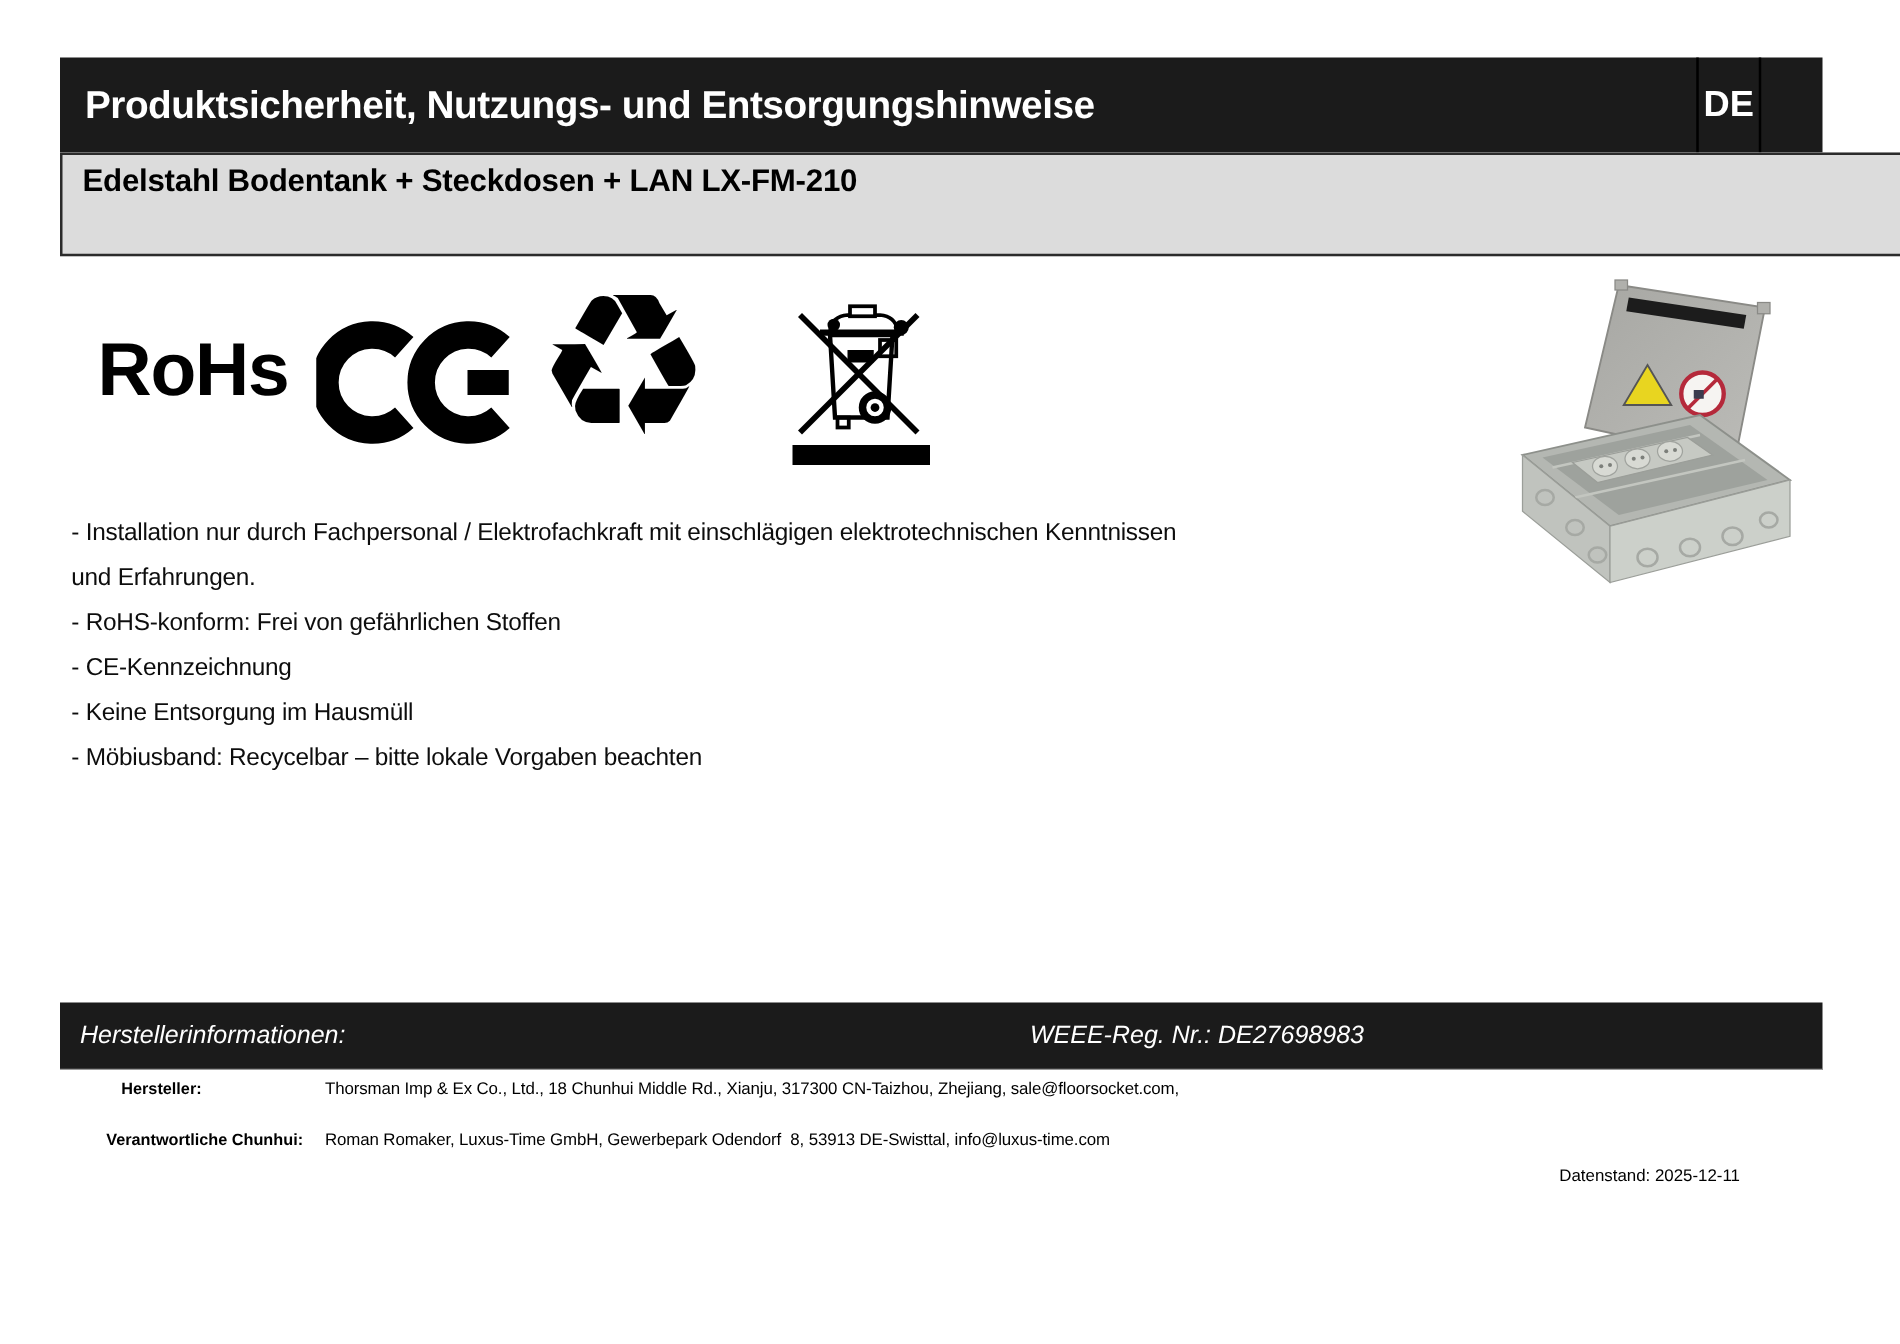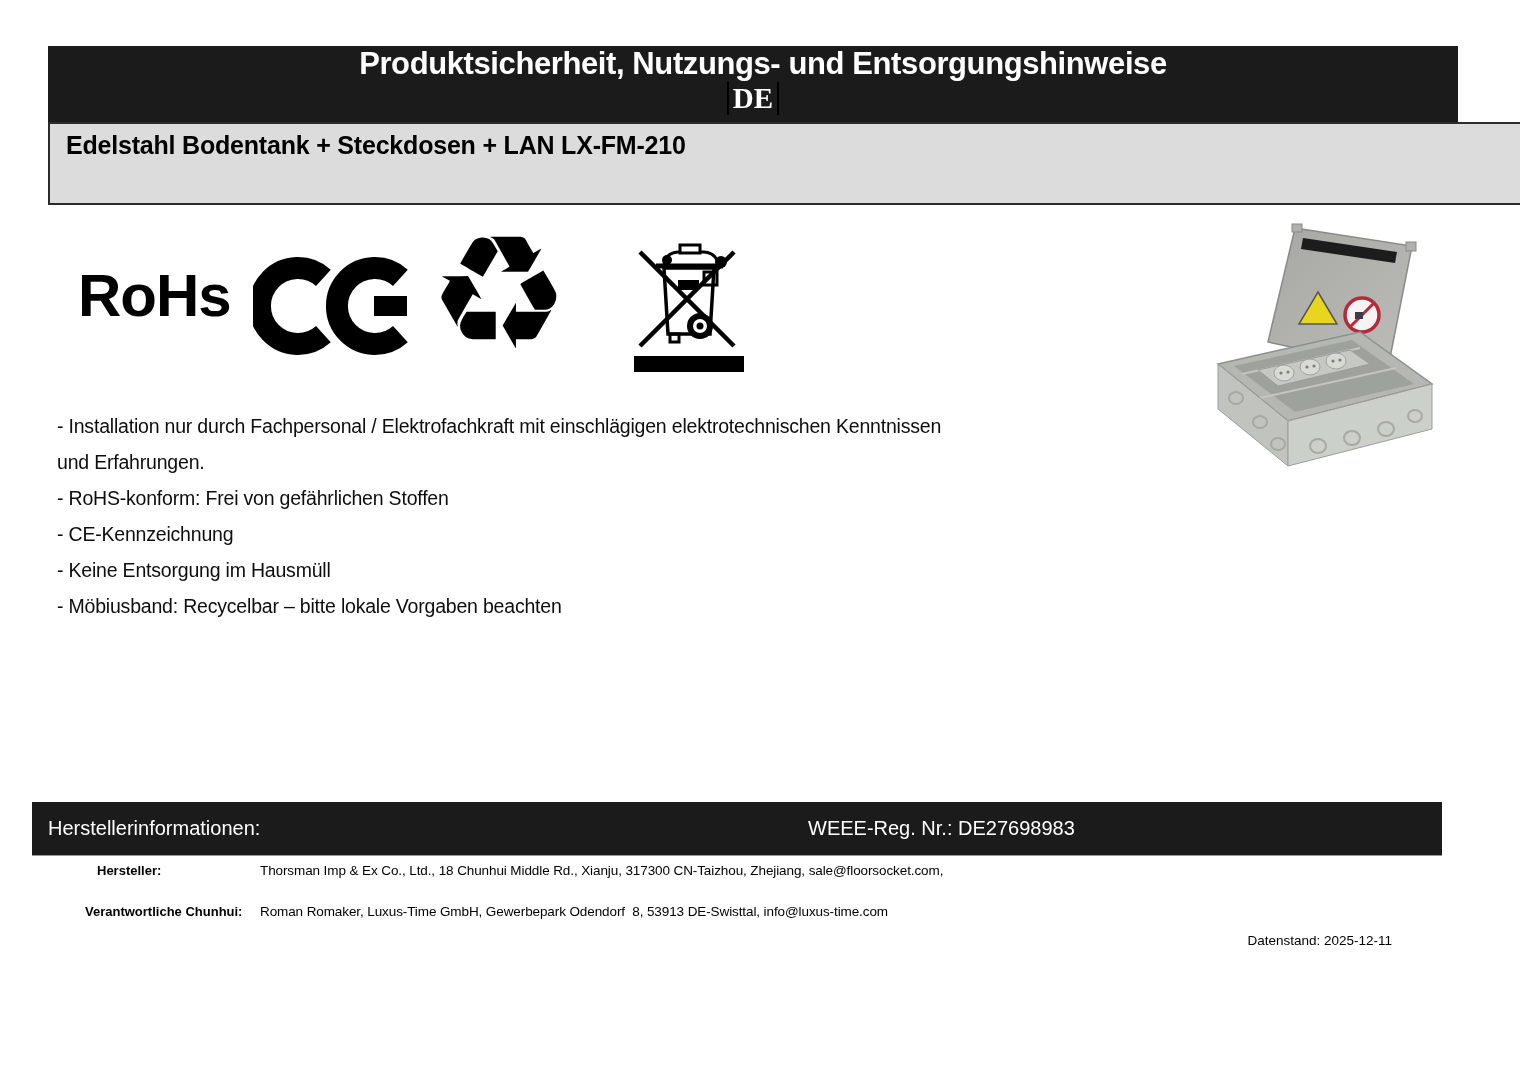--- a/index.html
+++ b/index.html
@@ -3,30 +3,30 @@
 <meta charset="utf-8">
 <style>
   html,body{margin:0;padding:0;background:#ffffff;}
   .page{
     position:relative;width:1520px;height:1075px;background:#ffffff;overflow:hidden;
     font-family:"Liberation Sans",sans-serif;color:#000;
   }
   
   .hdr{
     position:absolute;left:48px;top:46px;width:1410px;height:76px;
-    background:#1b1b1b;display:flex;align-items:center;box-sizing:border-box;flex-direction:column;
+    background:#1b1b1b;display:flex;align-items:center;box-sizing:border-box;
   }
   .hdr-title{
     flex:1;color:#fff;font-size:31px;font-weight:bold;letter-spacing:-0.4px;
     padding-left:20px;white-space:nowrap;
   }
   .hdr-de{
     width:52px;height:100%;display:flex;align-items:center;justify-content:center;
     border-left:2px solid #000;border-right:2px solid #000;
-    color:#fff;font-size:29px;font-weight:bold;box-sizing:border-box;font-family:Liberation Serif, serif;
+    color:#fff;font-size:29px;font-weight:bold;box-sizing:border-box;
   }
   .hdr-spacer{width:49px;height:100%;}
   
   .subhdr{
     position:absolute;left:48px;top:122px;width:1504px;height:83px;
     background:#dcdcdc;border:2px solid #2b2b2b;box-sizing:border-box;
   }
   .subhdr-title{
     font-size:25px;font-weight:bold;padding:7px 0 0 16px;letter-spacing:-0.2px;
     white-space:nowrap;
@@ -43,22 +43,22 @@
   }
   .weee{position:absolute;left:630px;top:222px;}
   .product{position:absolute;left:1200px;top:216px;}
   
   .notes{
     position:absolute;left:57px;top:408px;width:1070px;
     font-size:19.5px;line-height:36px;letter-spacing:-0.2px;color:#0d0d0d;
   }
   
   .mbar{
-    position:absolute;left:32px;top:802px;width:1410px;height:54px;
-    background:#1b1b1b;color:#fff;border-bottom:1px solid #9a9a9a;box-sizing:border-box;
+    position:absolute;left:48px;top:802px;width:1410px;height:54px;
+    background:#1b1b1b;color:#fff;border-bottom:1px solid #9a9a9a;box-sizing:border-box;font-style:italic;
   }
   .mbar-title{position:absolute;left:16px;top:15px;font-size:20px;}
   .mbar-weee{position:absolute;left:776px;top:15px;font-size:20px;}
   .mrow-label{position:absolute;font-size:13px;font-weight:bold;white-space:pre-wrap;}
   .mrow-value{position:absolute;font-size:13.5px;white-space:pre-wrap;letter-spacing:-0.1px;}
   .datenstand{position:absolute;top:933px;right:128px;font-size:13.5px;}
 </style>
 </head>
 <body>
 

